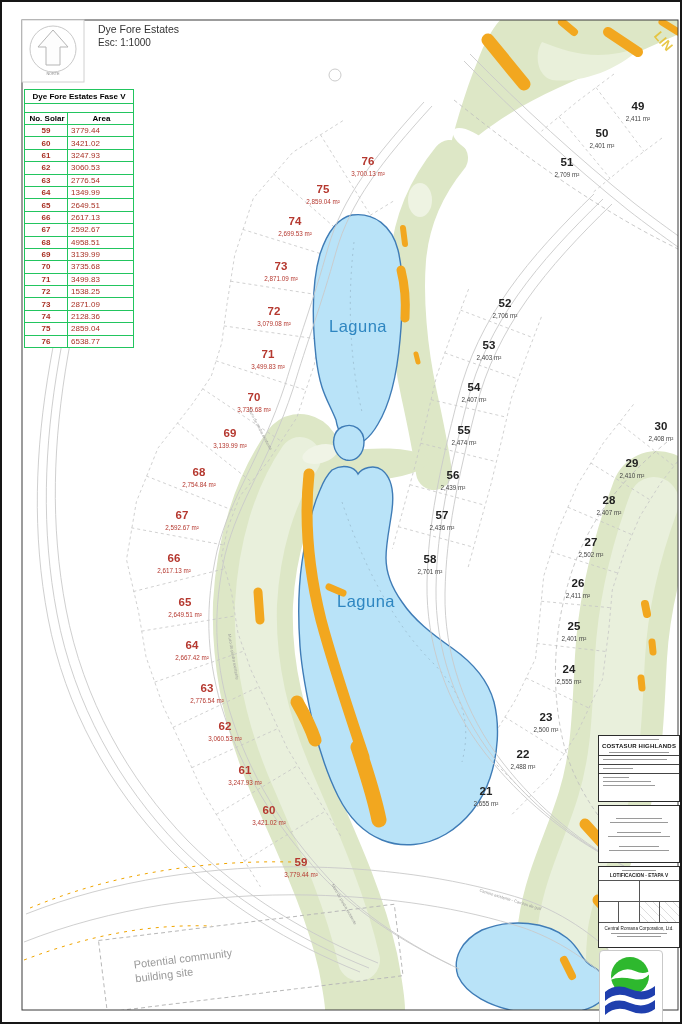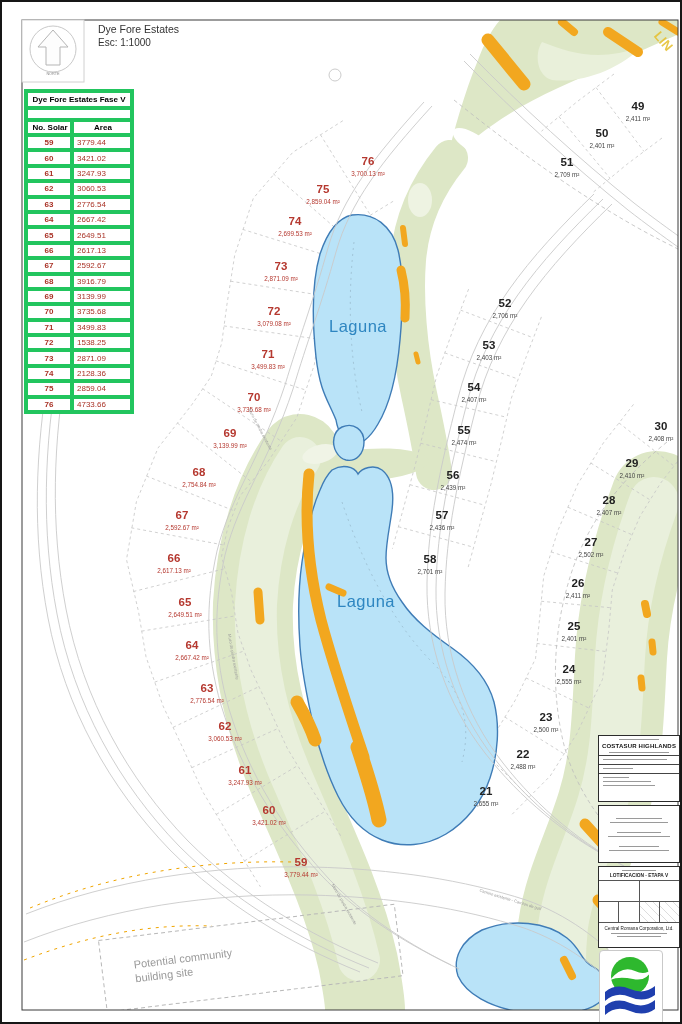--- a/index.html
+++ b/index.html
@@ -9,21 +9,21 @@
   svg text{font-family:"Liberation Sans",sans-serif;}
 
   
   .hdr{position:absolute;left:96px;top:21px;color:#333;line-height:13px;}
   .hdr .l1{font-size:10.5px;}
   .hdr .l2{font-size:10px;}
 
   
   .lot-table{position:absolute;left:22px;top:87px;width:110px;border-collapse:collapse;
              background:#fff;z-index:5;}
-  .lot-table th,.lot-table td{border:4px solid #22c55e;padding:0;font-size:8px;}
+  .lot-table th,.lot-table td{border:1px solid #22c55e;padding:0;font-size:8px;}
   .t-title{font-weight:bold;font-size:8.5px;height:13px;text-align:center;}
   .t-empty th{height:8px;}
   .t-cols th{font-weight:bold;text-align:center;padding-left:2px;height:11px;font-size:8px;}
   .lot-table td.no{width:42px;text-align:center;font-weight:bold;color:#a93226;height:11.4px;}
   .lot-table td.area{padding-left:3px;color:#a93226;}
 
   
   .lot-no{font-size:11.5px;font-weight:700;text-anchor:middle;}
   .lot-area{font-size:6.3px;text-anchor:middle;}
   .laguna{font-size:16.5px;fill:#2e86c1;text-anchor:middle;letter-spacing:.5px;}
@@ -354,37 +354,37 @@
         <tr>
           <td class="no">62</td>
           <td class="area">3060.53</td>
         </tr>
         <tr>
           <td class="no">63</td>
           <td class="area">2776.54</td>
         </tr>
         <tr>
           <td class="no">64</td>
-          <td class="area">2667.42</td>
+          <td class="area">1349.99</td>
         </tr>
         <tr>
           <td class="no">65</td>
           <td class="area">2649.51</td>
         </tr>
         <tr>
           <td class="no">66</td>
           <td class="area">2617.13</td>
         </tr>
         <tr>
           <td class="no">67</td>
           <td class="area">2592.67</td>
         </tr>
         <tr>
           <td class="no">68</td>
-          <td class="area">3916.79</td>
+          <td class="area">4958.51</td>
         </tr>
         <tr>
           <td class="no">69</td>
           <td class="area">3139.99</td>
         </tr>
         <tr>
           <td class="no">70</td>
           <td class="area">3735.68</td>
         </tr>
         <tr>
@@ -402,21 +402,21 @@
         <tr>
           <td class="no">74</td>
           <td class="area">2128.36</td>
         </tr>
         <tr>
           <td class="no">75</td>
           <td class="area">2859.04</td>
         </tr>
         <tr>
           <td class="no">76</td>
-          <td class="area">4733.66</td>
+          <td class="area">6538.77</td>
         </tr>
       </tbody>
   </table>
 
   <div class="tb-box" style="top:733px;height:67px;">
     <div class="ph" style="width:40px;"></div>
     <div class="tb-project">COSTASUR HIGHLANDS</div>
     <div class="ph" style="width:60px;"></div>
     <div class="tb-rule"></div>
     <div class="ph" style="width:64px;margin-left:4px;"></div>

